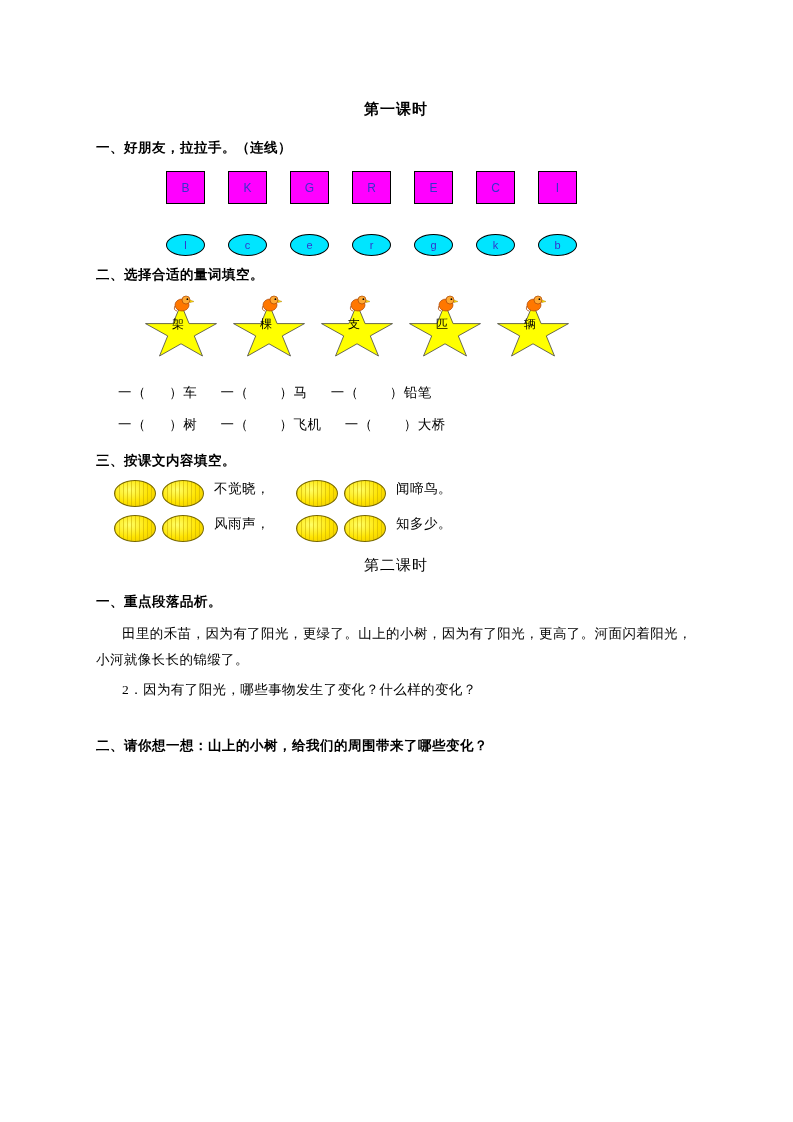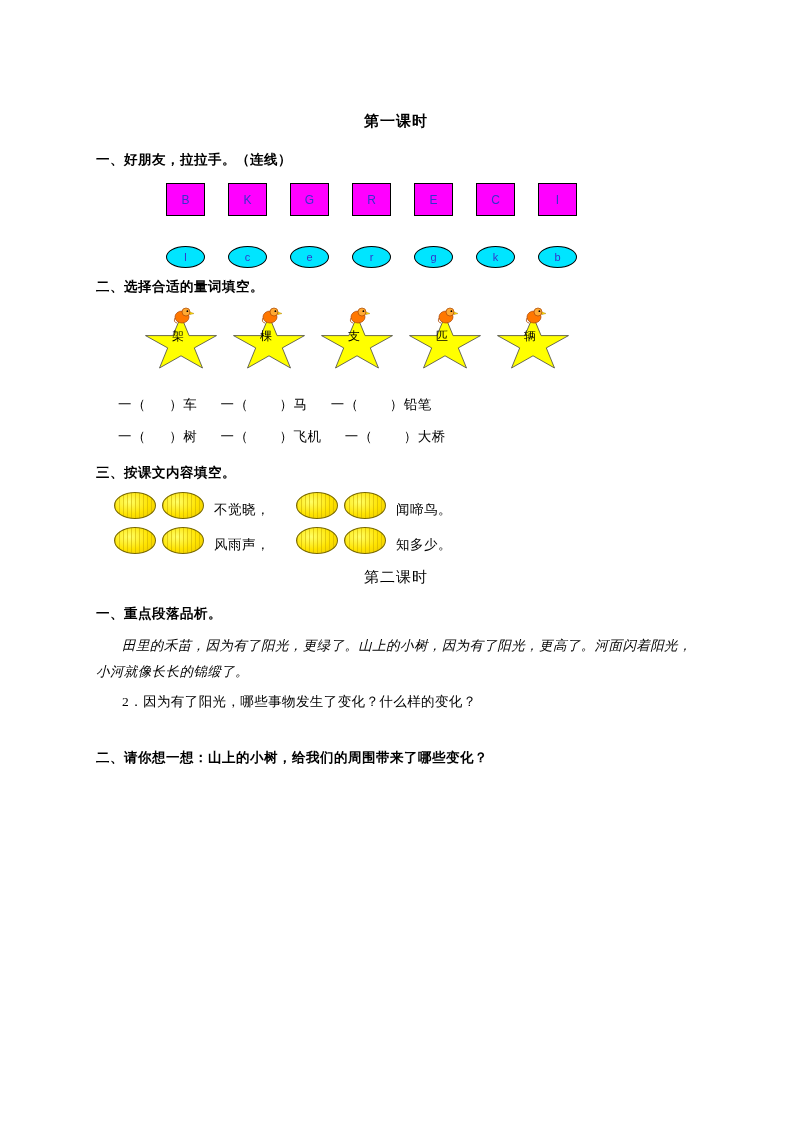--- a/index.html
+++ b/index.html
@@ -10,21 +10,21 @@
   body {
     width: 793px;
     height: 1122px;
     font-family: "Liberation Serif", serif;
     color: #000000;
     position: relative;
     overflow: hidden;
   }
   .page {
     position: absolute;
-    left: 0; top: 16px;
+    left: 0; top: 4px;
     width: 793px;
     height: 1036px;
   }
   .doc {
     position: absolute;
     left: 96px;
     top: 96px;
     width: 600px;
   }
   .title {
@@ -137,21 +137,21 @@
     font-size: 13.5px;
     margin: 0 0 14px 0;
     letter-spacing: 0.5px;
     white-space: pre;
   }
   .blank-line.indent { margin-left: 22px; }
 
   
   .fruit-row {
     display: flex;
-    align-items: flex-end;
+    align-items: flex-start;
     margin: 8px 0 6px 18px;
   }
   .lemon {
     width: 42px;
     height: 27px;
     margin-right: 6px;
     position: relative;
   }
   .lemon .body {
     position: absolute;
@@ -168,21 +168,20 @@
     margin-right: 26px;
     letter-spacing: 0.5px;
   }
 
   .para {
     font-size: 13.5px;
     line-height: 26px;
     margin: 6px 0 0 0;
     text-indent: 26px;
     letter-spacing: 0.4px;
-    font-style: italic;
   }
   .sub {
     font-size: 13.5px;
     line-height: 26px;
     margin: 4px 0 0 0;
     text-indent: 26px;
     letter-spacing: 0.4px;
   }
   .final-q {
     font-size: 13.5px;

